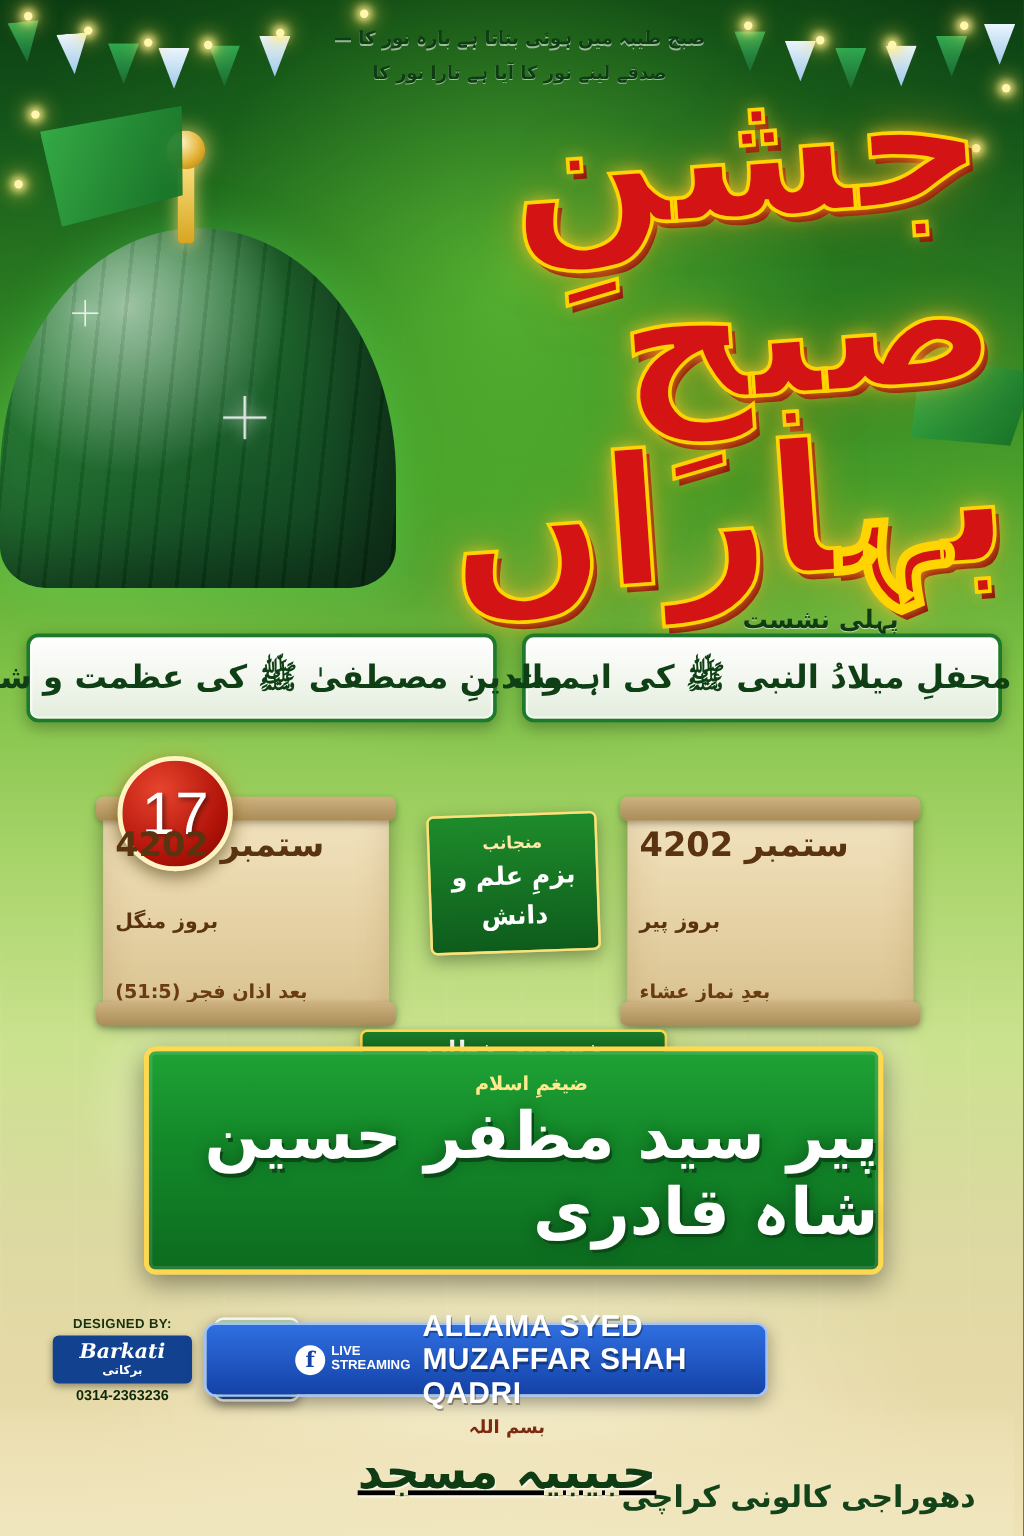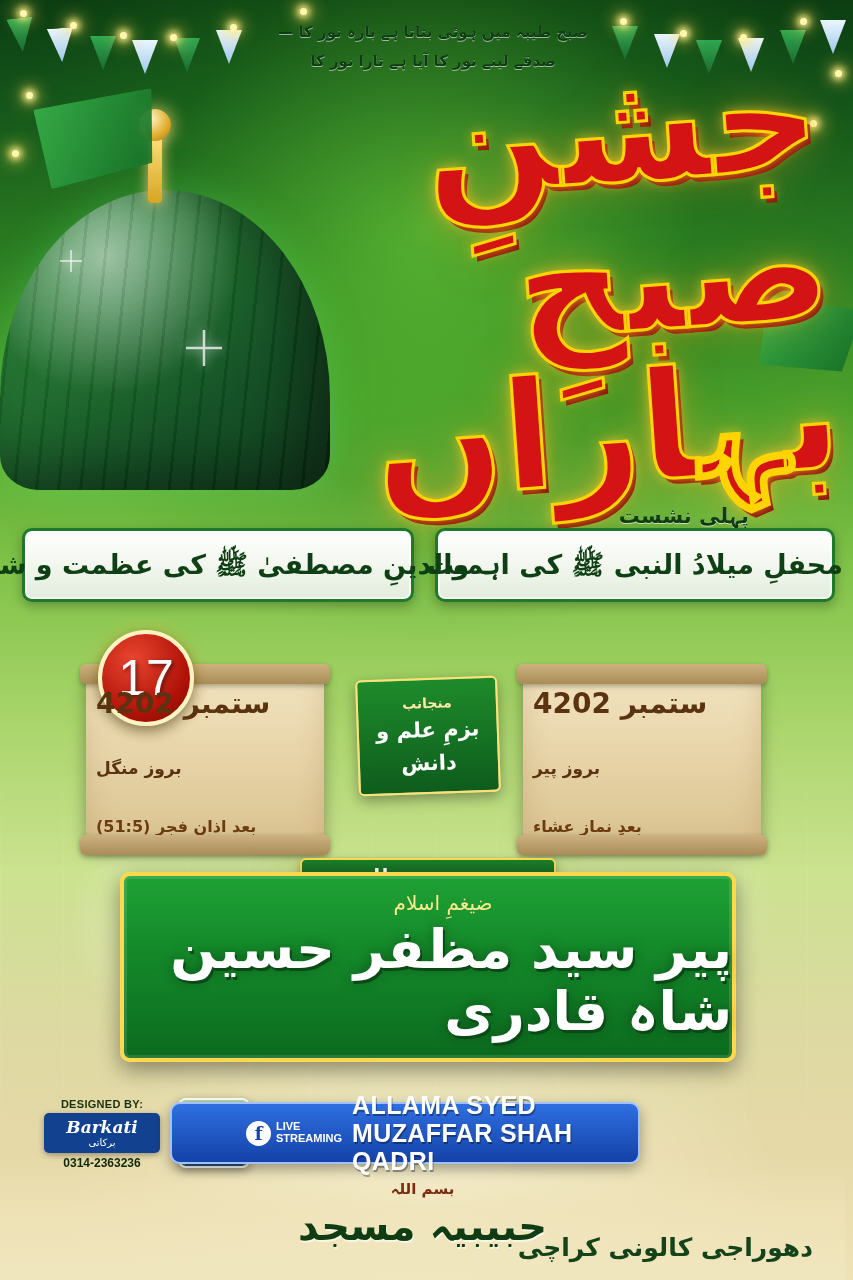--- a/index.html
+++ b/index.html
@@ -214,21 +214,21 @@
   
   .speaker-panel {
     position: absolute; top: 872px; left: 120px; width: 616px; height: 190px;
     background: linear-gradient(180deg, #1fa235 0%, #148a2a 40%, #0c6b1f 100%);
     border: 4px solid #ffd84d;
     border-radius: 10px;
     box-shadow: 0 8px 22px rgba(0,0,0,.4), inset 0 0 0 3px rgba(255,255,255,.12);
     display: flex; flex-direction: column; align-items: center; justify-content: center;
     gap: 4px;
   }
-  .speaker-kicker { font-size: 20px; font-weight: normal; color: #ffe98c; margin-left: 30px; }
+  .speaker-kicker { font-size: 16px; font-weight: bold; color: #ffe98c; margin-left: 30px; }
   .speaker-name {
     font-size: 54px; font-weight: bold; color: #ffffff; line-height: 1.15;
     text-shadow: 2px 3px 0 #0a4a16, 0 0 14px rgba(0,0,0,.35);
   }
   .khas-banner {
     position: absolute; top: 858px; left: 300px; width: 256px; height: 34px;
     display: flex; align-items: center; justify-content: center;
     background: linear-gradient(180deg, #1a7f2a, #0d5a1a);
     border: 2px solid #ffd84d; border-radius: 6px;
     color: #fff; font-size: 19px; font-weight: bold;
@@ -239,21 +239,21 @@
   .designed {
     position: absolute; left: 44px; top: 1098px; width: 116px;
     text-align: center;
   }
   .designed-label { font-size: 11px; font-weight: bold; color: #17320f; letter-spacing: .3px; }
   .designed-logo {
     margin-top: 3px; background: #12428f; color: #fff; border-radius: 5px;
     padding: 4px 0 5px; box-shadow: 0 2px 6px rgba(0,0,0,.35);
   }
   .designed-logo .bn { font-family: "DejaVu Serif", serif; font-style: italic; font-size: 17px; font-weight: bold; }
-  .designed-logo .bu { font-size: 10px; }
+  .designed-logo .bu { font-size: 10px; font-weight: bold; }
   .designed-phone { margin-top: 3px; font-size: 12px; font-weight: bold; color: #0e2a0a; }
 
   
   .live-strip {
     position: absolute; left: 170px; top: 1102px; width: 470px; height: 62px;
     background: linear-gradient(180deg, #2f6fe0, #1442a8);
     border: 2px solid #9fc2ff; border-radius: 10px;
     display: flex; align-items: center; padding-left: 74px; gap: 10px;
     box-shadow: 0 5px 14px rgba(0,0,0,.35);
   }
@@ -287,21 +287,21 @@
   }
   .speaker-photo .body {
     position: absolute; left: 50%; bottom: 0; transform: translateX(-50%);
     width: 58px; height: 28px; border-radius: 16px 16px 0 0; background: #2b4f7a;
   }
 
   
   .footer {
     position: absolute; left: 0; bottom: 0; width: 845px; height: 108px;
     background: linear-gradient(180deg, rgba(236,224,178,0) 0%, rgba(238,226,183,.75) 35%, rgba(240,230,190,.95) 100%);
-    display: flex; align-items: center; justify-content: center;
+    display: flex; align-items: center; justify-content: center; text-decoration: underline;
   }
   .footer-name {
     font-size: 40px; font-weight: bold; color: #0f3c13;
     text-shadow: 1px 2px 0 rgba(255,255,255,.6);
   }
   .footer-sub {
     position: absolute; right: 40px; bottom: 18px;
     font-size: 25px; font-weight: bold; color: #14431a;
   }
   .footer-mark {

